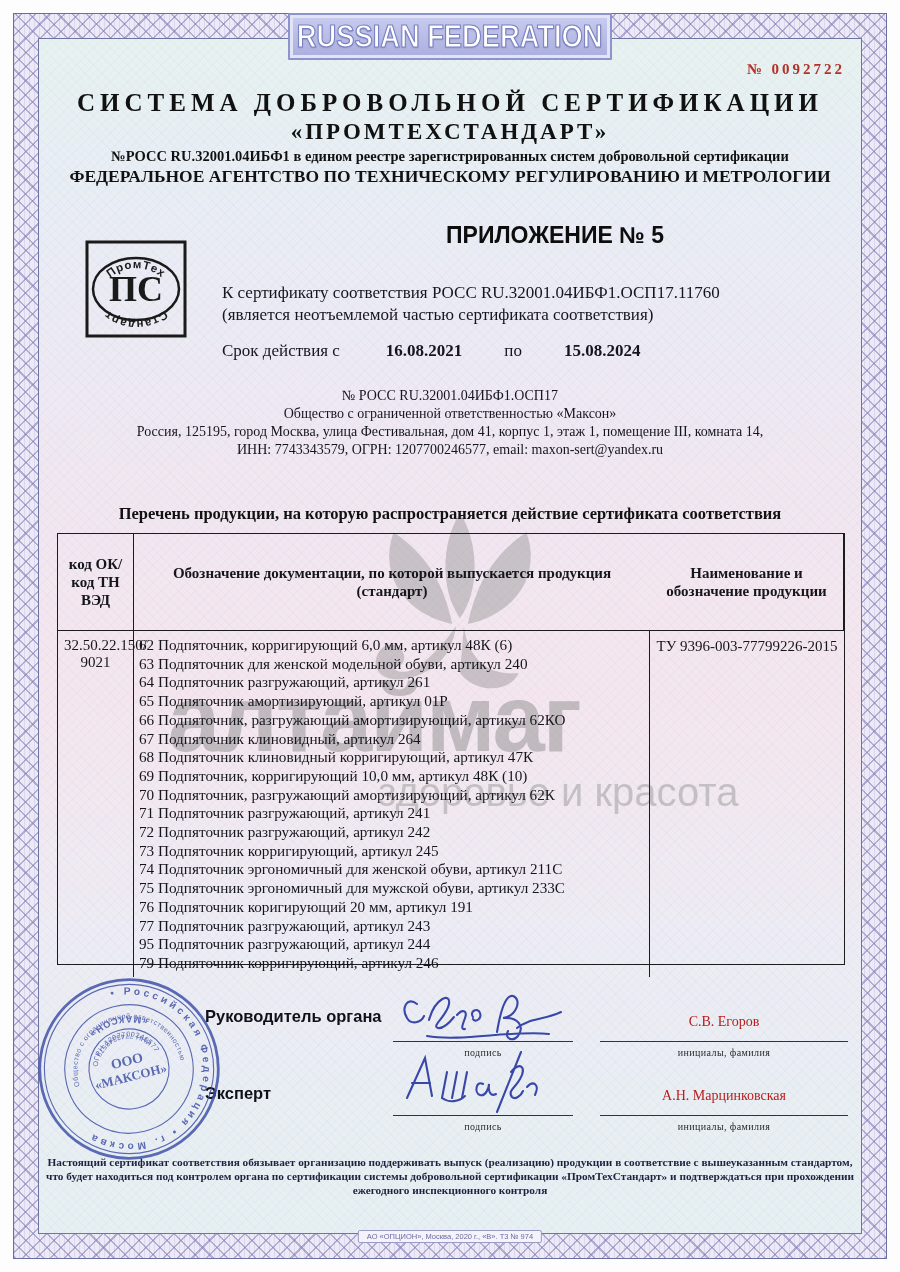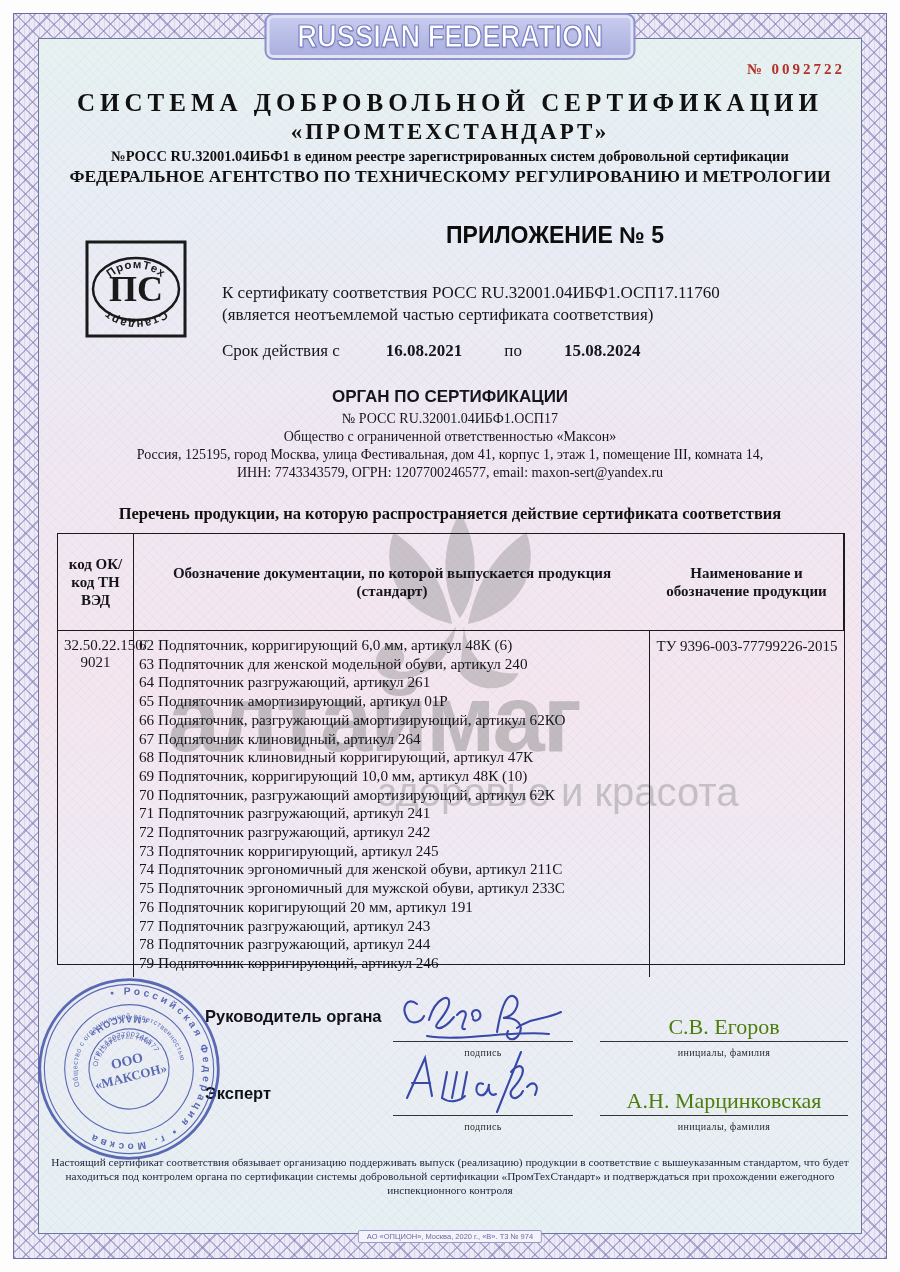--- a/index.html
+++ b/index.html
@@ -27,22 +27,22 @@
 
   
   .wm { position:absolute; left:150px; top:500px; width:620px; height:340px; z-index:3; pointer-events:none; }
   .wm-flower { position:absolute; left:170px; top:5px; width:280px; height:205px; opacity:.42; }
   .wm-word { position:absolute; left:18px; top:172px; font-family:"Liberation Sans",sans-serif; font-weight:bold; font-size:94px; letter-spacing:-2px; color:#8f8f8f; opacity:.5; line-height:1; }
   .wm-tag { position:absolute; left:228px; top:272px; font-family:"Liberation Sans",sans-serif; font-size:40px; color:#999999; opacity:.5; line-height:1; }
 
   
   .abs { position:absolute; z-index:4; }
 
-  .badge { left:50%; transform:translateX(-50%); top:13px; width:371px; height:47px;
-    background:linear-gradient(#c9cdf0,#a9aedd); border:2px solid #8d93cc; border-radius:9px;
+  .badge { left:50%; transform:translateX(-50%); top:13px; width:324px; height:47px;
+    background:linear-gradient(#c9cdf0,#a9aedd); border:2px solid #8d93cc; border-radius:1px;
     box-shadow:inset 0 0 0 3px #e2e4f6; display:flex; align-items:center; justify-content:center; z-index:5; }
   .badge span { font-family:"Liberation Sans",sans-serif; font-weight:bold; font-size:31px; color:#ffffff;
     letter-spacing:0px; transform:scaleX(.88); -webkit-text-stroke:1.2px #7b81c2; text-shadow:0 1px 2px #8a90c8; white-space:nowrap; }
 
   .cert-num { top:61px; right:55px; color:#b23128; font-weight:bold; font-size:15px; letter-spacing:3px; }
 
   .t1 { top:89px; left:0; width:100%; text-align:center; font-weight:bold; font-size:25px; letter-spacing:5px; color:#111; }
   .t2 { top:119px; left:0; width:100%; text-align:center; font-weight:bold; font-size:23px; letter-spacing:3px; color:#111; }
   .t3 { top:148px; left:0; width:100%; text-align:center; font-weight:bold; font-size:14.5px; color:#111; }
   .t4 { top:166px; left:0; width:100%; text-align:center; font-weight:bold; font-size:17.5px; color:#111; }
@@ -78,27 +78,27 @@
   .lbl-head { left:205px; top:1007px; }
   .lbl-expert { left:205px; top:1084px; }
   .sig-svg1 { left:398px; top:990px; width:172px; height:52px; }
   .sig-svg2 { left:398px; top:1050px; width:172px; height:64px; }
   .rule { border-top:1.3px solid #333; text-align:center; }
   .rule .cap { font-size:10px; color:#2a2a2a; letter-spacing:.4px; }
   .rule1 { left:393px; top:1041px; width:180px; }
   .rule2 { left:393px; top:1115px; width:180px; }
   .rule3 { left:600px; top:1041px; width:248px; }
   .rule4 { left:600px; top:1115px; width:248px; }
-  .sig-name { width:248px; text-align:center; font-size:22px; color:#4d7c0f; }
+  .sig-name { width:248px; text-align:center; font-size:14px; color:#b91c1c; }
   .name1 { left:600px; top:1014px; }
   .name2 { left:600px; top:1088px; }
 
   .stamp { left:36px; top:976px; width:186px; height:186px; transform:rotate(-14deg); opacity:.82; z-index:5; }
 
-  .footer-text { left:45px; top:1155px; width:810px; text-align:center; font-weight:normal; font-size:11.3px; line-height:14px; color:#1d2240; }
+  .footer-text { left:45px; top:1155px; width:810px; text-align:center; font-weight:bold; font-size:11.3px; line-height:14px; color:#1d2240; }
 
   .print-info { left:50%; transform:translateX(-50%); top:1230px; background:#f4f3fb; border:1px solid #9a9ac2; border-radius:2px;
     font-family:"Liberation Sans",sans-serif; font-size:7.5px; color:#6a6aa0; padding:1px 8px; white-space:nowrap; z-index:4; }
 </style>
 </head>
 <body>
 
 <div class="page">
 
   <div class="zigzag"></div>
@@ -148,21 +148,20 @@
 
   <div class="abs apx-text">
     <div>К сертификату соответствия РОСС RU.32001.04ИБФ1.ОСП17.11760</div>
     <div>(является неотъемлемой частью сертификата соответствия)</div>
   </div>
   <div class="abs validity">
     <span>Срок действия с</span><span class="gap1"></span><b>16.08.2021</b><span class="gap2"></span><span>по</span><span class="gap2"></span><b>15.08.2024</b>
   </div>
 
   <div class="abs org">
-    <div class="org-title">ОРГАН ПО СЕРТИФИКАЦИИ</div>
     <div class="ln">№ РОСС RU.32001.04ИБФ1.ОСП17</div>
     <div class="ln">Общество с ограниченной ответственностью «Максон»</div>
     <div class="ln">Россия, 125195, город Москва, улица Фестивальная, дом 41, корпус 1, этаж 1, помещение III, комната 14,</div>
     <div class="ln">ИНН: 7743343579, ОГРН: 1207700246577, email: maxon-sert@yandex.ru</div>
   </div>
 
   <div class="abs list-heading">Перечень продукции, на которую распространяется действие сертификата соответствия</div>
   <div class="cert-table">
     <div class="cell hdr">код ОК/код ТН ВЭД</div>
     <div class="cell hdr last">Обозначение документации, по которой выпускается продукция (стандарт)</div>
@@ -183,21 +182,21 @@
         <div>68 Подпяточник клиновидный корригирующий, артикул 47К</div>
         <div>69 Подпяточник, корригирующий 10,0 мм, артикул 48К (10)</div>
         <div>70 Подпяточник, разгружающий амортизирующий, артикул 62К</div>
         <div>71 Подпяточник разгружающий, артикул 241</div>
         <div>72 Подпяточник разгружающий, артикул 242</div>
         <div>73 Подпяточник корригирующий, артикул 245</div>
         <div>74 Подпяточник эргономичный для женской обуви, артикул 211С</div>
         <div>75 Подпяточник эргономичный для мужской обуви, артикул 233С</div>
         <div>76 Подпяточник коригирующий 20 мм, артикул 191</div>
         <div>77 Подпяточник разгружающий, артикул 243</div>
-        <div>78 Подпяточник разгружающий, артикул 244</div>
+        <div>95 Подпяточник разгружающий, артикул 244</div>
         <div>79 Подпяточник корригирующий, артикул 246</div>
       </div>
     <div class="cell body3 last">ТУ 9396-003-77799226-2015</div>
   </div>
 
   <div class="abs sig-label lbl-head">Руководитель органа</div>
   <div class="abs sig-label lbl-expert">Эксперт</div>
 
   <svg class="abs sig-svg1" viewBox="0 0 170 52">
     <g fill="none" stroke="#3948a8" stroke-width="2.1" stroke-linecap="round">

